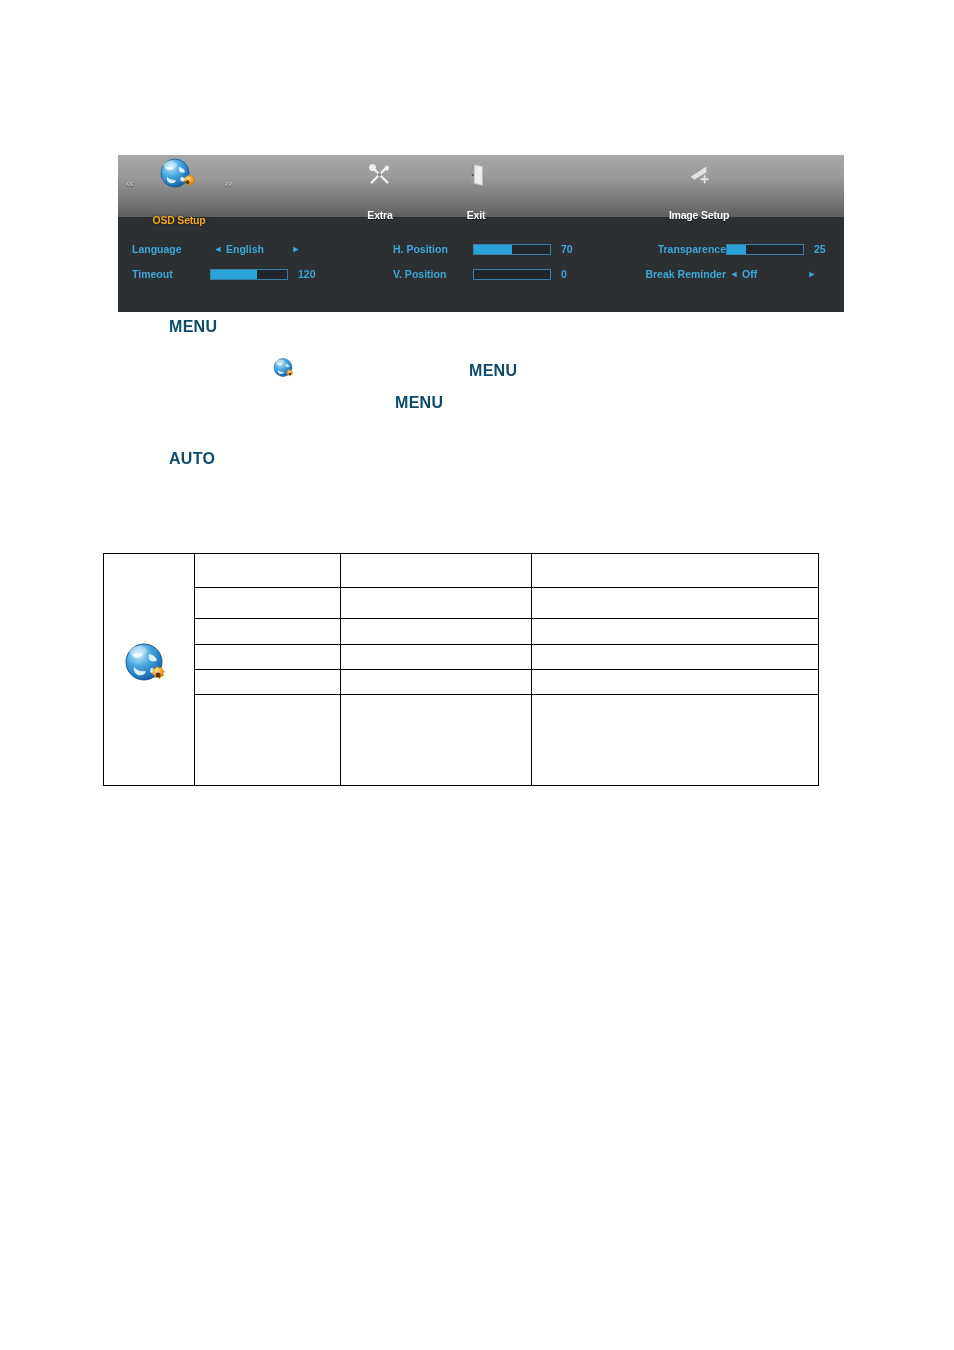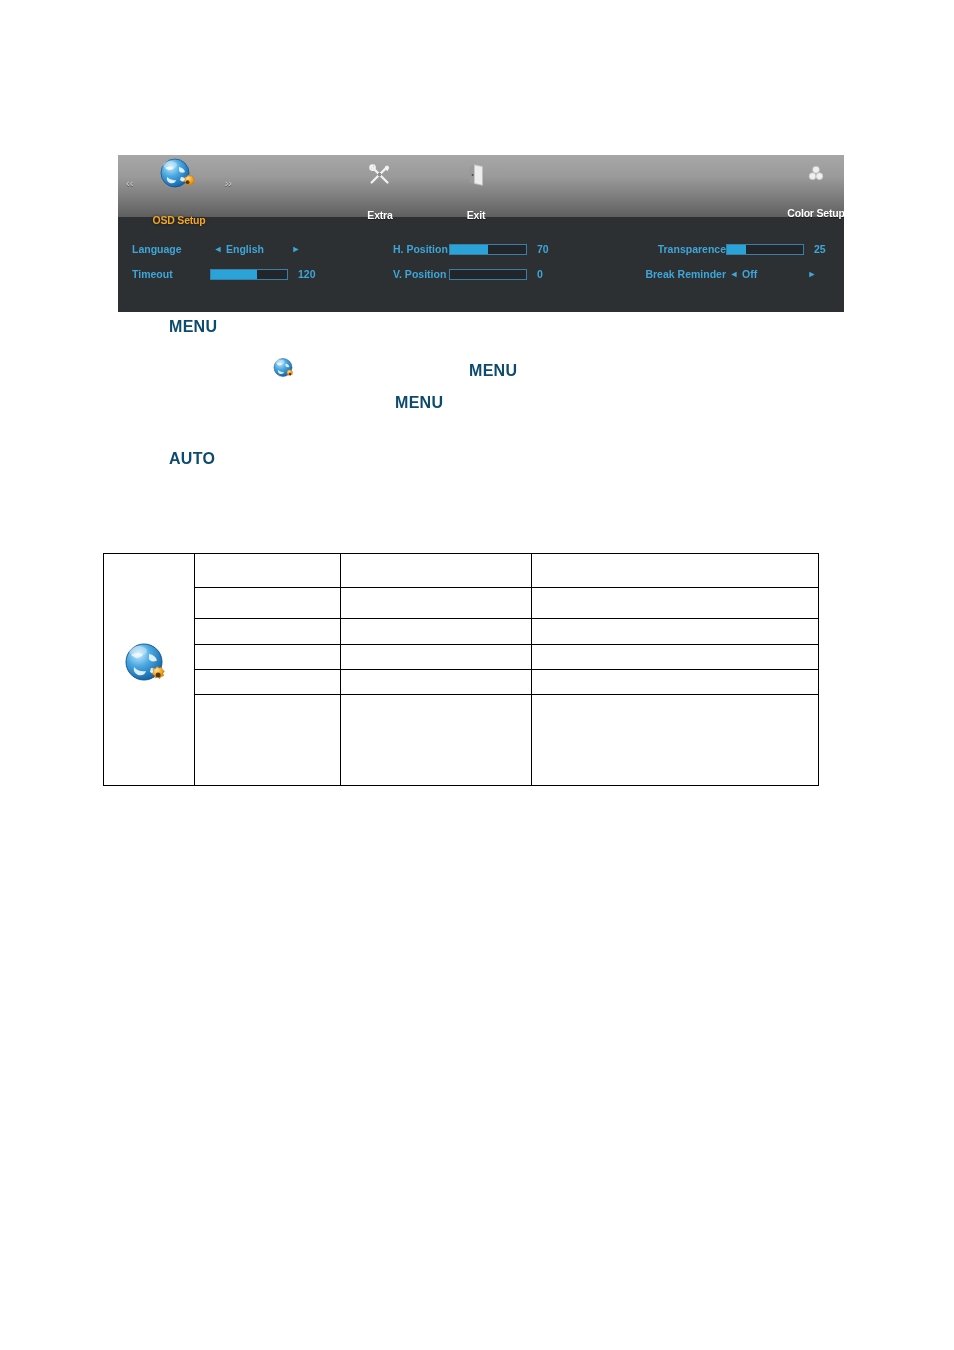--- a/index.html
+++ b/index.html
@@ -113,21 +113,21 @@
   .osd-row.r1 { top: 22px; }
   .osd-row.r2 { top: 47px; }
 
   .osd-label {
     font-size: 10.5px;
     font-weight: bold;
     color: #3ea6d8;
     white-space: nowrap;
   }
   .c1 .osd-label { width: 78px; }
-  .c2 .osd-label { width: 56px; }
+  .c2 .osd-label { width: 80px; }
   .c3 .osd-label { width: 98px; text-align: right; }
 
   .arrow {
     color: #3ea6d8;
     font-size: 9px;
     width: 16px;
     text-align: center;
     line-height: 1;
   }
 
@@ -272,31 +272,33 @@
           <svg viewBox="0 0 30 30" width="28" height="28">
             <path d="M13 4 L22 6 L22 26 L13 24 Z" fill="#ededed" stroke="#bdbdbd" stroke-width="0.8"></path>
             <path d="M13 4 L8 7 L8 23 L13 24 Z" fill="#9a9a9a"></path>
             <circle cx="11.4" cy="15" r="1.1" fill="#4a4a4a"></circle>
           </svg>
         </span>
         <span class="tab-label">Exit</span>
       </div>
 
 
-
-      <div class="osd-tab" style="left:643px; width:110px;">
+      <div class="osd-tab" style="left:525px; width:112px;">
         <span class="tab-icon">
-          <svg viewBox="0 0 30 30" width="26" height="26">
-            <circle cx="15" cy="10" r="4" fill="#efefef" stroke="#b9b9b9" stroke-width="0.7"></circle>
-            <circle cx="11" cy="17.5" r="4" fill="#efefef" stroke="#b9b9b9" stroke-width="0.7"></circle>
-            <circle cx="19" cy="17.5" r="4" fill="#efefef" stroke="#b9b9b9" stroke-width="0.7"></circle>
+          <svg viewBox="0 0 30 30" width="28" height="28">
+            <path d="M6 17 L23 6 L23 12 L10 20 Z" fill="#e2e2e2"></path>
+            <g stroke="#e2e2e2" stroke-width="2" stroke-linecap="round">
+              <line x1="21" y1="16" x2="21" y2="23"></line>
+              <line x1="17.5" y1="19.5" x2="24.5" y2="19.5"></line>
+            </g>
           </svg>
         </span>
-        <span class="tab-label">Color Setup</span>
-      </div>
+        <span class="tab-label">Image Setup</span>
+      </div>
+
 
     </div>
   </div>
 
   <div class="osd-body">
 
     <div class="osd-col c1">
       <div class="osd-row r1">
         <span class="osd-label">Language</span>
         <span class="arrow">◄</span>

